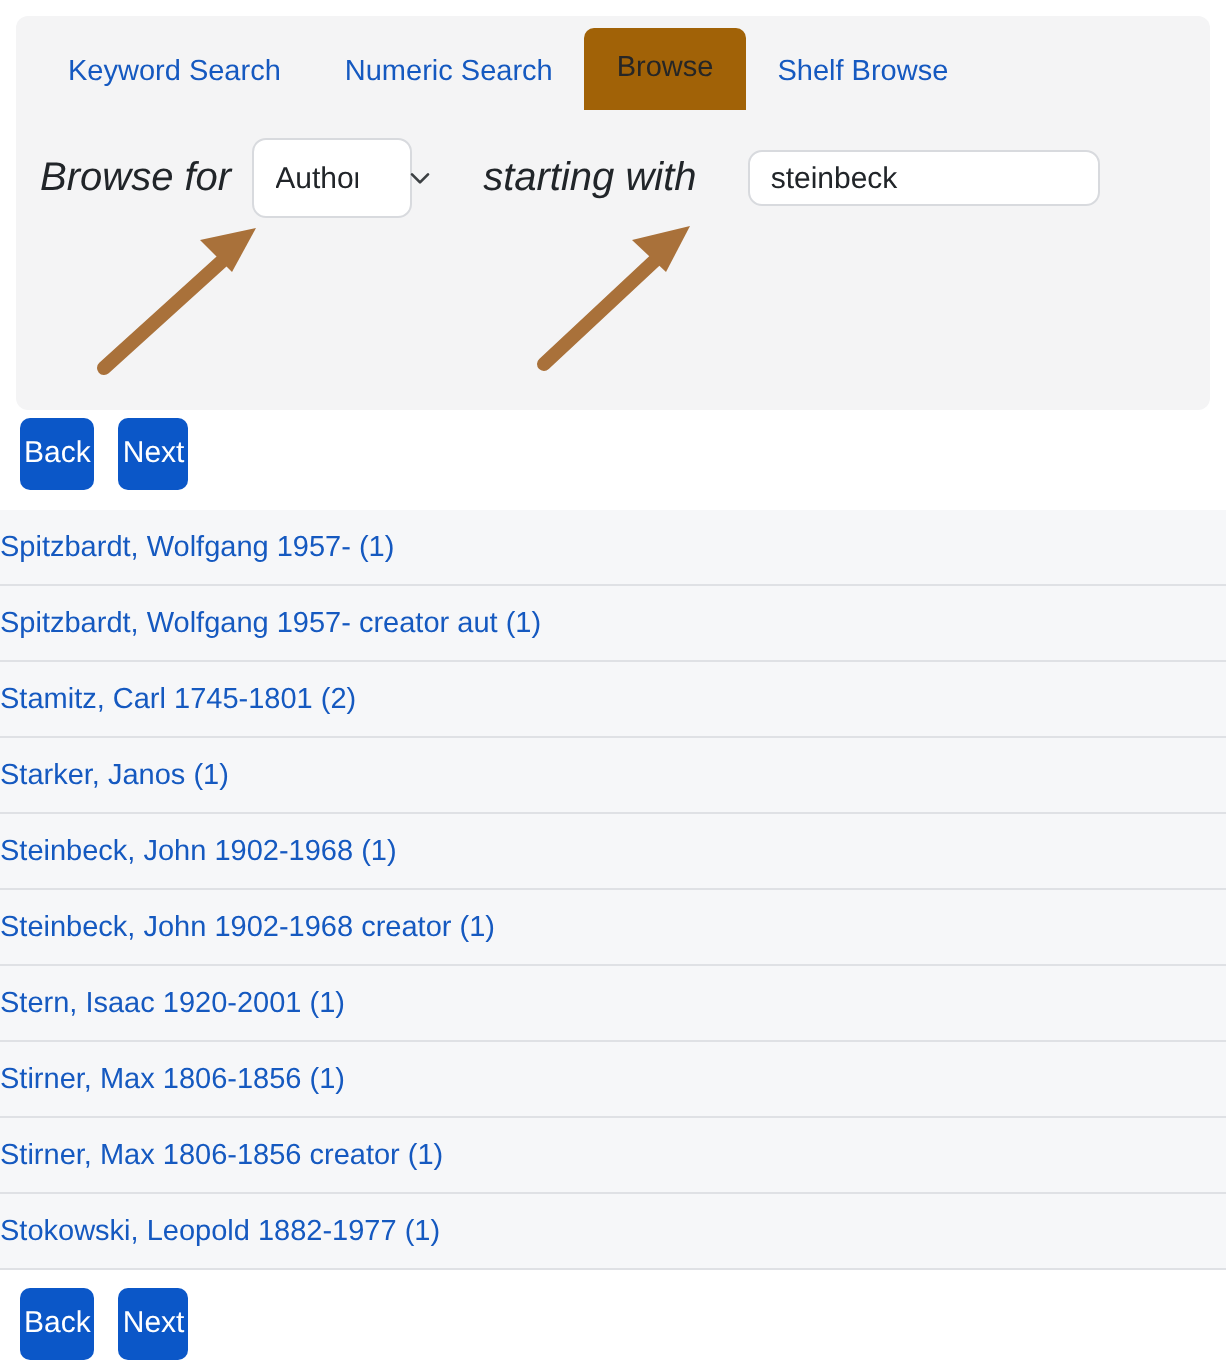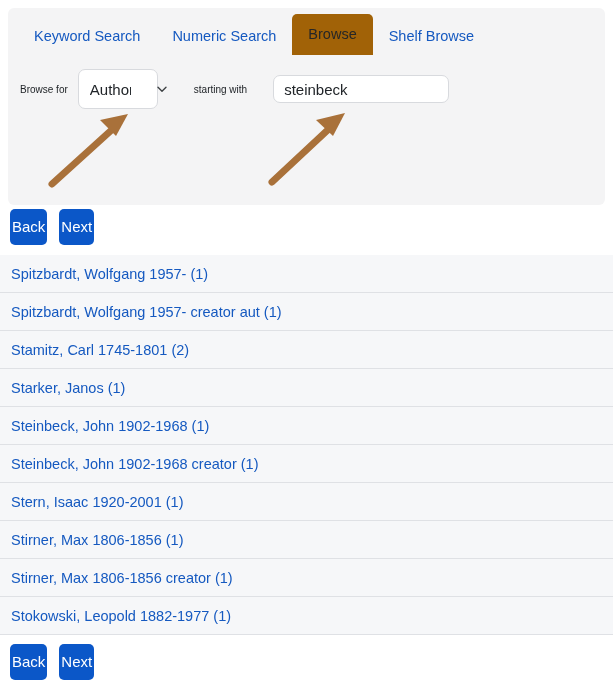--- a/index.html
+++ b/index.html
@@ -64,23 +64,24 @@
     position: relative;
     padding: 14px 0 0 0;
     height: 150px;
   }
   .form-row {
     display: flex;
     align-items: center;
     padding-left: 12px;
   }
   .form-label {
-    font-size: 10px;
+    font-size: 20px;
     color: #212529;
     white-space: nowrap;
+    font-style: italic;
   }
   .label-browse-for { margin-right: 10px; }
   .label-starting-with { margin-left: 16px; margin-right: 26px; }
 
   .select-wrap {
     position: relative;
     width: 100px;
     height: 40px;
   }
   select.browse-select {
@@ -162,21 +163,20 @@
     left: 0;
     top: 255px;
     width: 613px;
   }
   .result-item {
     height: 38px;
     background: #f6f7f9;
     border-bottom: 1px solid #dfe1e5;
     display: flex;
     align-items: center;
-    padding-left: 11px;
   }
   .result-link {
     font-size: 14.5px;
     color: #1559c0;
     text-decoration: none;
     cursor: pointer;
     white-space: nowrap;
   }
 </style>
 </head>

